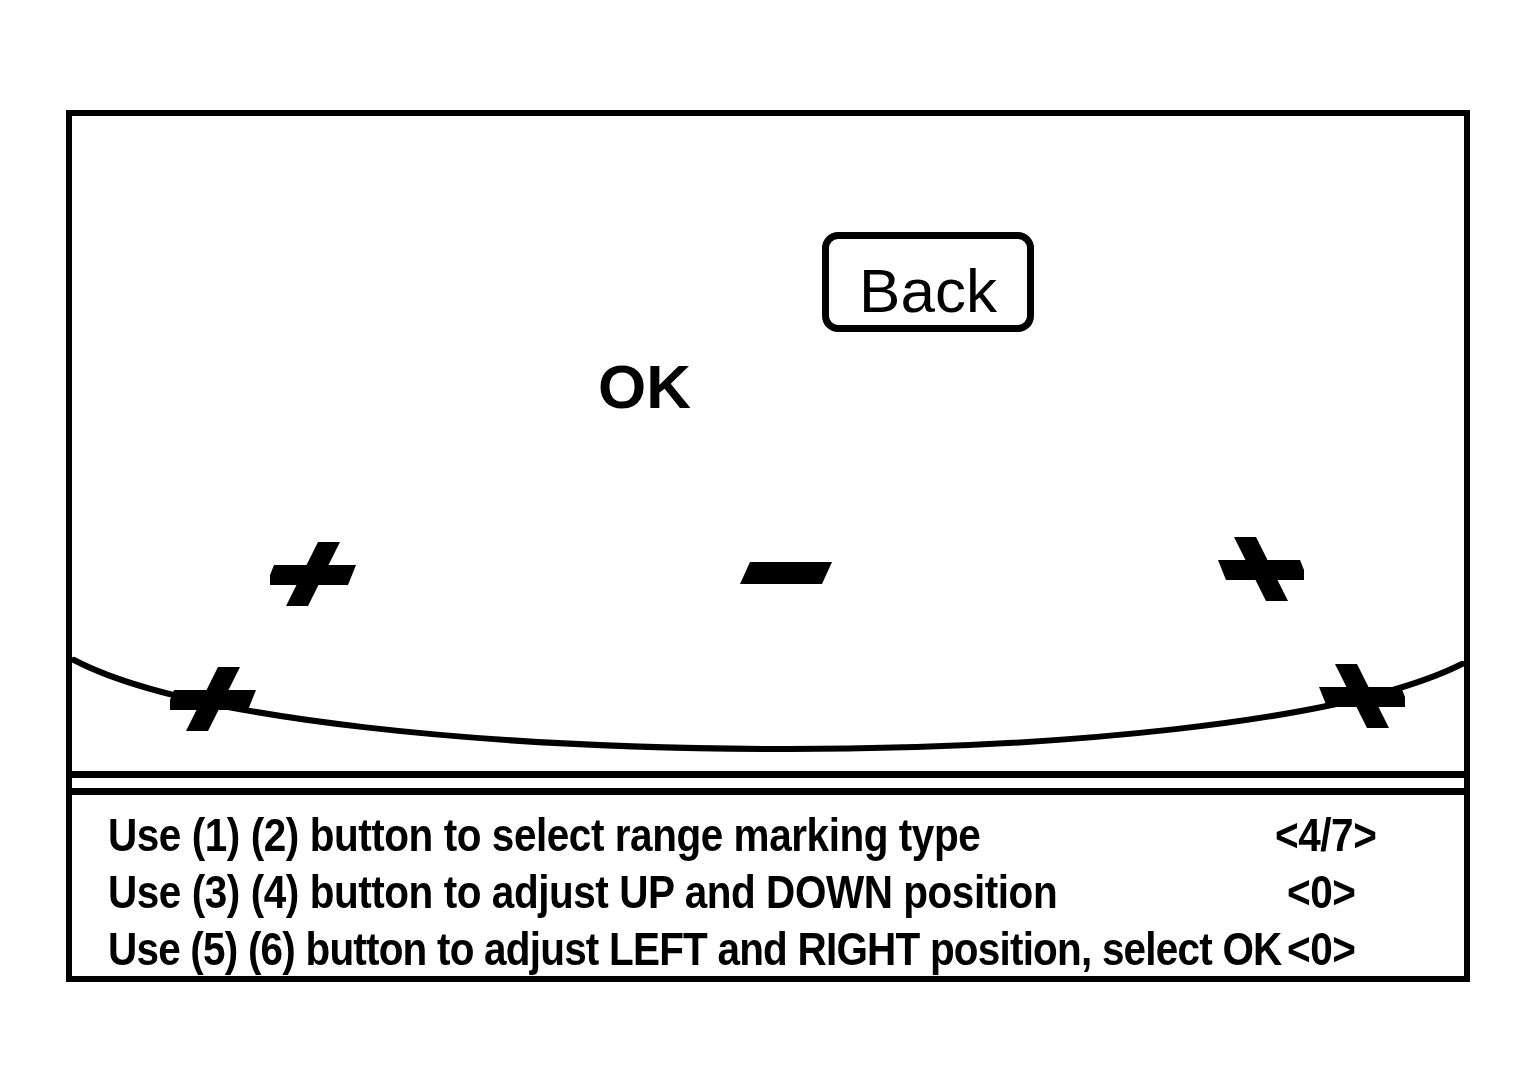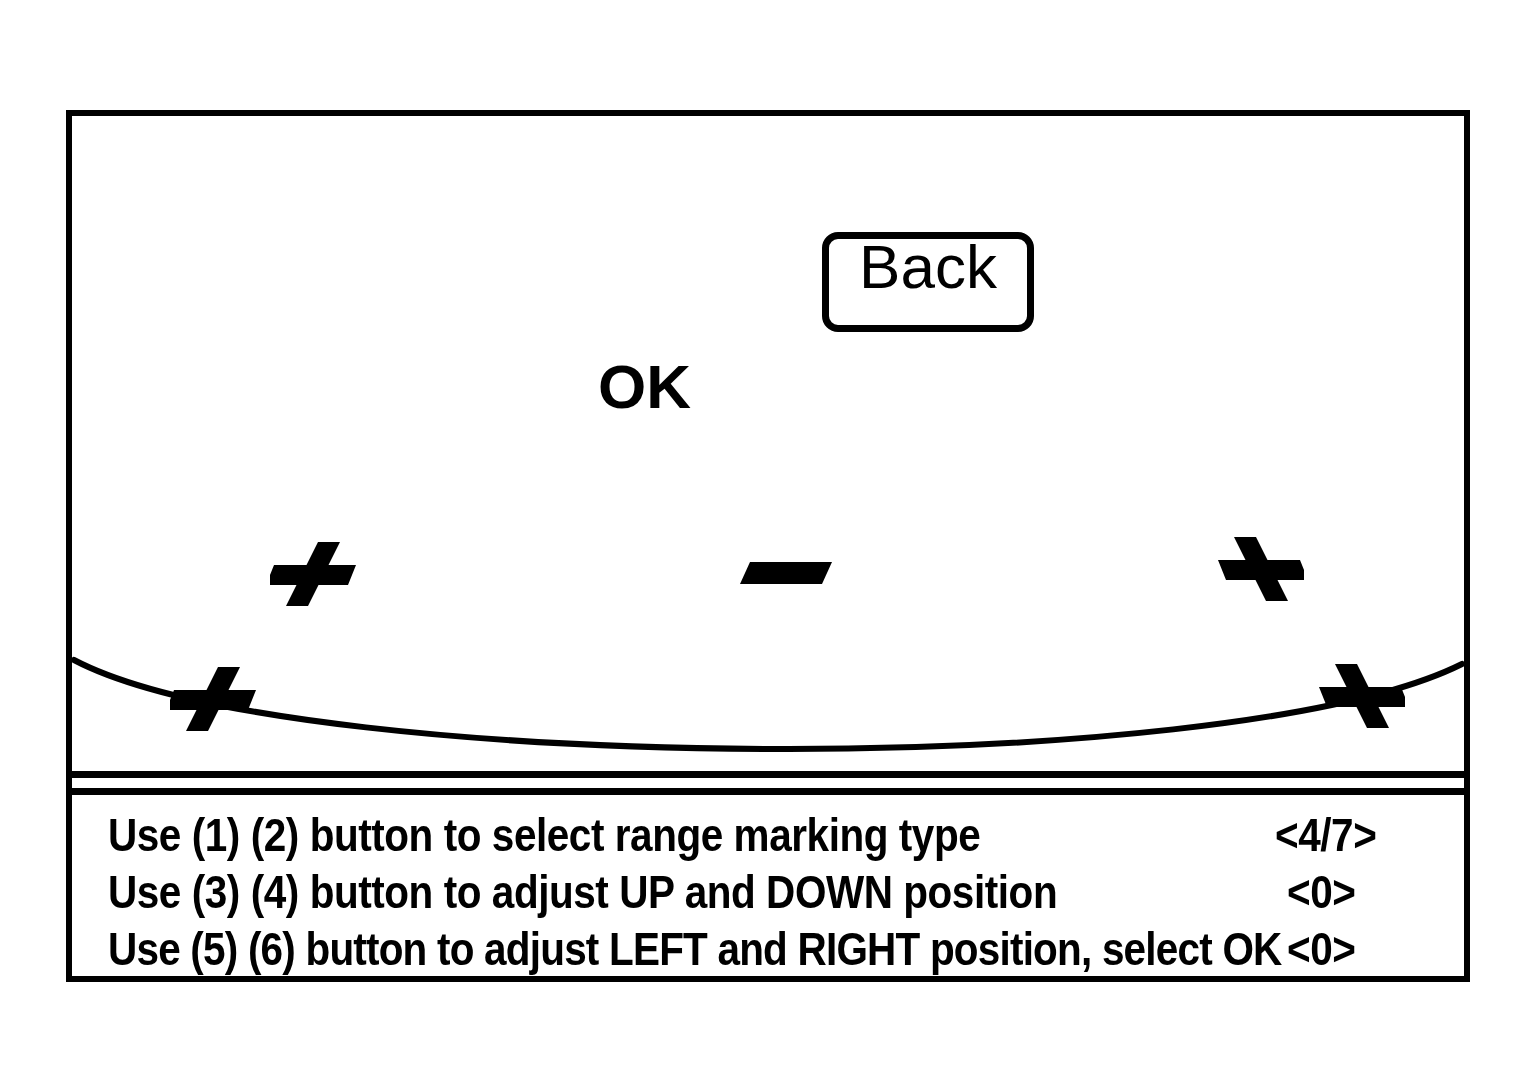--- a/index.html
+++ b/index.html
@@ -62,21 +62,21 @@
     position: absolute;
     left: 750px;
     top: 116px;
     width: 212px;
     height: 100px;
     border: 7px solid #000000;
     border-radius: 16px;
     box-sizing: border-box;
     background: #ffffff;
     display: flex;
-    align-items: flex-start;
+    align-items: flex-end;
     justify-content: center;
   }
   .back-button .label {
     font-size: 62px;
     line-height: 62px;
     font-weight: 400;
     white-space: nowrap;
     position: relative;
     top: -3px;
   }

